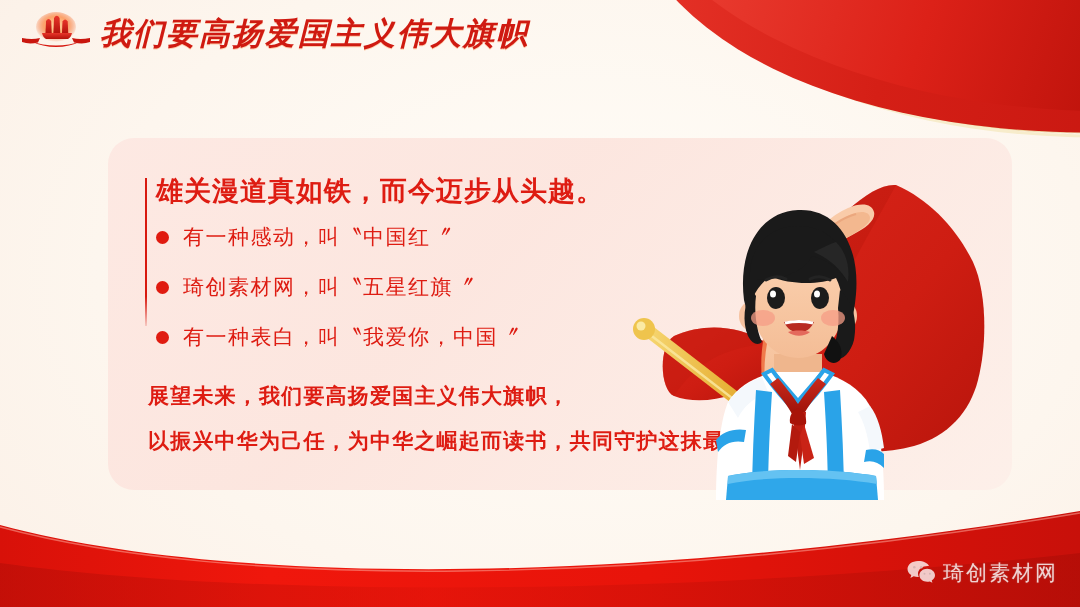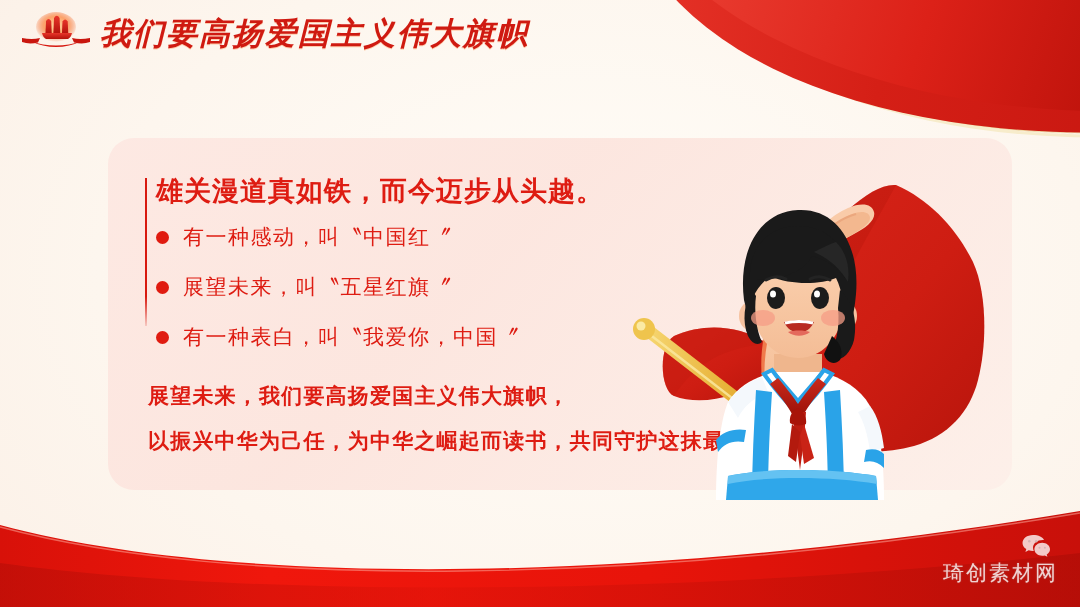--- a/index.html
+++ b/index.html
@@ -104,23 +104,22 @@
     font-size:21px;font-weight:bold;color:#de1c12;letter-spacing:1.2px;
     line-height:45px;white-space:nowrap;
     font-family:"DejaVu Sans","Liberation Sans",sans-serif;
   }
 
   
   .illus{position:absolute;left:578px;top:140px;width:420px;height:360px;z-index:6;}
 
   
   .watermark{
-    position:absolute;right:22px;bottom:20px;display:flex;align-items:flex-end;z-index:9;
+    position:absolute;right:22px;bottom:20px;display:flex;align-items:flex-start;z-index:9;
     opacity:.82;
-    flex-direction:column;
   }
   .wm-icon{width:30px;height:26px;margin-right:7px;flex:none;}
   .wm-text{
     font-size:21px;color:#fdfdfd;letter-spacing:2px;
     font-family:"DejaVu Sans","Liberation Sans",sans-serif;
     text-shadow:0 0 2px rgba(170,150,150,.55);
     white-space:nowrap;
   }
 </style>
 </head>
@@ -185,21 +184,21 @@
 
       <div class="text-col">
         <div class="head-line">雄关漫道真如铁，而今迈步从头越。</div>
 
         <div class="bullet-row">
           <span class="dot"></span>
           <span class="bullet-txt">有一种感动，叫〝中国红〞</span>
         </div>
         <div class="bullet-row">
           <span class="dot"></span>
-          <span class="bullet-txt">展望未来，叫〝五星红旗〞</span>
+          <span class="bullet-txt">琦创素材网，叫〝五星红旗〞</span>
         </div>
         <div class="bullet-row">
           <span class="dot"></span>
           <span class="bullet-txt">有一种表白，叫〝我爱你，中国〞</span>
         </div>
       </div>
 
       <div class="para">
         <div class="para-line">展望未来，我们要高扬爱国主义伟大旗帜，</div>
         <div class="para-line">以振兴中华为己任，为中华之崛起而读书，共同守护这抹最美的〝中国红〞。</div>

